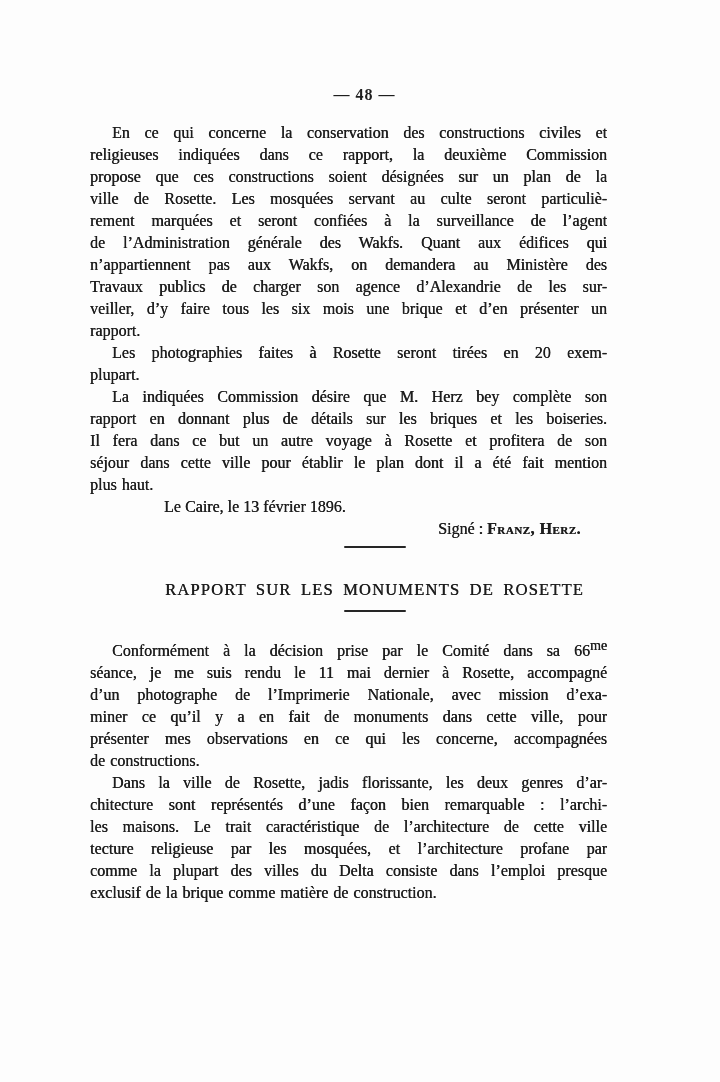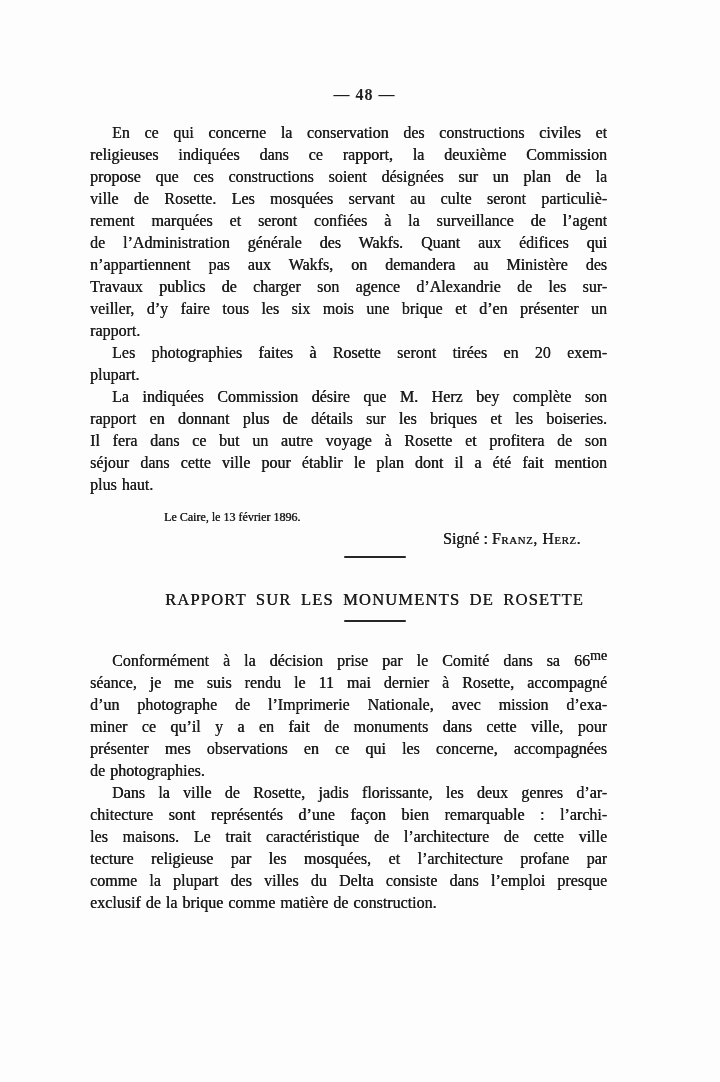--- a/index.html
+++ b/index.html
@@ -34,36 +34,35 @@
     height: 22px;
     overflow: hidden;
     text-align: justify;
     text-align-last: justify;
     text-shadow: 0.35px 0 0 currentColor;
     word-spacing: 1px;
   }
   .line.indent { text-indent: 22px; }
   .line.last { text-align: left; text-align-last: left; }
   .dateline {
-    margin-top: 10px;
     padding-left: 74px;
-    font-size: 12px;
+    font-size: 16px;
     line-height: 22px;
     height: 22px;
     text-shadow: 0.35px 0 0 currentColor;
   }
   .signature {
     text-align: right;
     padding-right: 26px;
     font-size: 16px;
     line-height: 22px;
     height: 22px;
     text-shadow: 0.35px 0 0 currentColor;
   }
-  .smallcaps { font-variant: small-caps; letter-spacing: 0.5px; }
+  .smallcaps { font-variant: small-caps; letter-spacing: 0.5px; font-weight: bold; }
   .rule {
     width: 62px; height: 2px;
     background: #262626;
     margin: 6px auto 0;
     transform: translateX(26px);
     border-radius: 1px;
   }
   .rule.r1 { margin-top: 6px; }
   .heading {
     margin-top: 30px;
@@ -130,21 +129,21 @@
   <div class="heading">RAPPORT SUR LES MONUMENTS DE ROSETTE</div>
 
   <div class="rule r2"></div>
 
   <div class="para p4">
     <div class="line indent"><span>Conformément à la décision prise par le Comité dans sa 66</span><sup>me</sup></div>
     <div class="line">séance, je me suis rendu le 11 mai dernier à Rosette, accompagné</div>
     <div class="line">d’un photographe de l’Imprimerie Nationale, avec mission d’exa-</div>
     <div class="line">miner ce qu’il y a en fait de monuments dans cette ville, pour</div>
     <div class="line">présenter mes observations en ce qui les concerne, accompagnées</div>
-    <div class="line last">de photographies.</div>
+    <div class="line last">de constructions.</div>
   </div>
 
   <div class="para">
     <div class="line indent">Dans la ville de Rosette, jadis florissante, les deux genres d’ar-</div>
     <div class="line">chitecture sont représentés d’une façon bien remarquable : l’archi-</div>
     <div class="line">les maisons. Le trait caractéristique de l’architecture de cette ville</div>
     <div class="line">tecture religieuse par les mosquées, et l’architecture profane par</div>
     <div class="line">comme la plupart des villes du Delta consiste dans l’emploi presque</div>
     <div class="line last">exclusif de la brique comme matière de construction.</div>
   </div>

